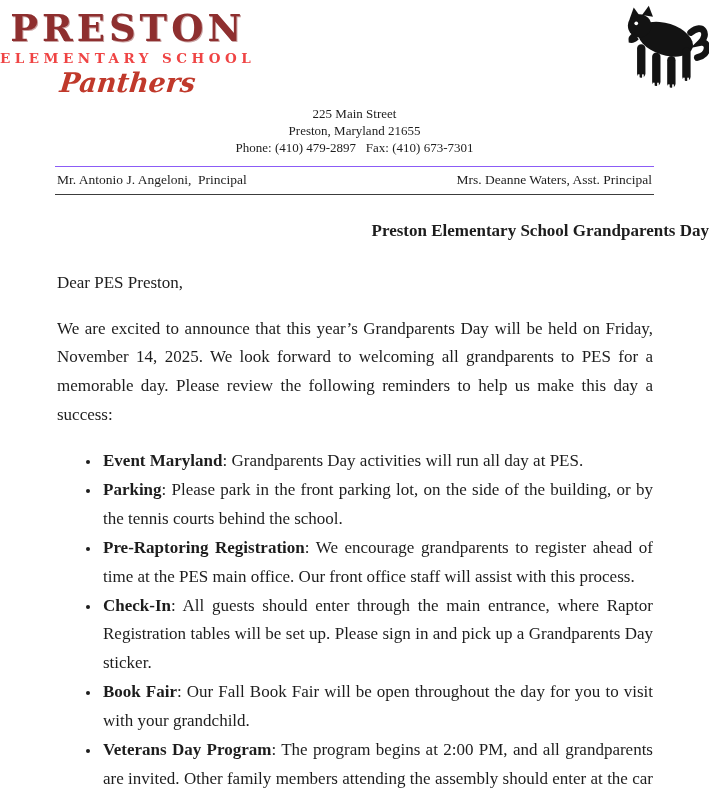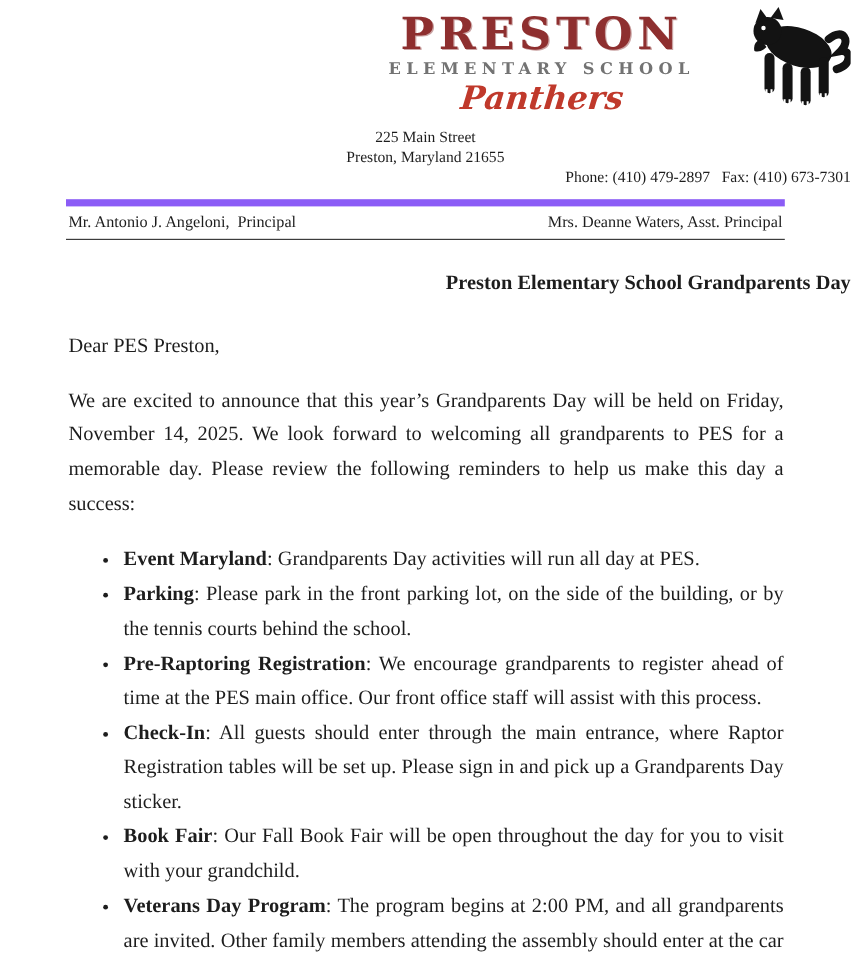--- a/index.html
+++ b/index.html
@@ -7,50 +7,49 @@
     width:709px; min-height:800px;
     font-family:"Liberation Serif", serif;
     color:#1d1d1d;
     -webkit-font-smoothing:antialiased;
   }
   .page { width:709px; box-sizing:border-box; padding-top:0; }
 
   
   .letterhead { text-align:center; }
   .logo-row {
-    display:flex; justify-content:flex-end; align-items:flex-start;
+    display:flex; justify-content:space-between; align-items:flex-start;
     padding-top:4px;
-    gap:32px;
   }
   .logo-text { text-align:center; padding-top:6px; }
   .school-name {
     font-family:"DejaVu Serif", serif;
     font-weight:bold; font-size:37px; line-height:1.0;
     color:#8e2f2f; letter-spacing:4px;
     text-shadow:1px 1px 0 #caa3a3;
   }
   .school-subtitle {
     font-family:"DejaVu Serif", serif;
     font-weight:bold; font-size:13.5px; letter-spacing:4.5px;
-    color:#737373; margin-top:3px;
+    color:#ef4444; margin-top:3px;
   }
   .mascot-name {
     font-family:"DejaVu Serif", serif;
     font-style:italic; font-weight:bold;
     font-size:27px; color:#c0392b; margin-top:1px;
     transform:skewX(-6deg);
   }
   .panther { width:92px; height:92px; margin-left:6px; margin-top:-2px; flex:0 0 auto; }
 
   .address-block { font-size:13px; line-height:1.32; margin-top:7px; }
-  .address-block .contact { white-space:pre;text-align:right; }
+  .address-block .contact { white-space:pre; }
 
   .principal-bar {
     margin:10px 55px 0 55px;
-    border-top:6px solid #8b5cf6;
+    border-top:1px solid #8b5cf6;
     border-bottom:1px solid #3c3c3c;
     display:flex; justify-content:space-between;
     font-size:13.5px; padding:5px 2px 6px 2px;
     white-space:pre;
     gap:47px;
   }
 
   
   .letter-title { text-align:right; font-weight:bold; font-size:17px; line-height:1.6; margin-top:22px; }
   .body-copy { padding:0 56px 24px 57px; font-size:17px; line-height:1.7; }

